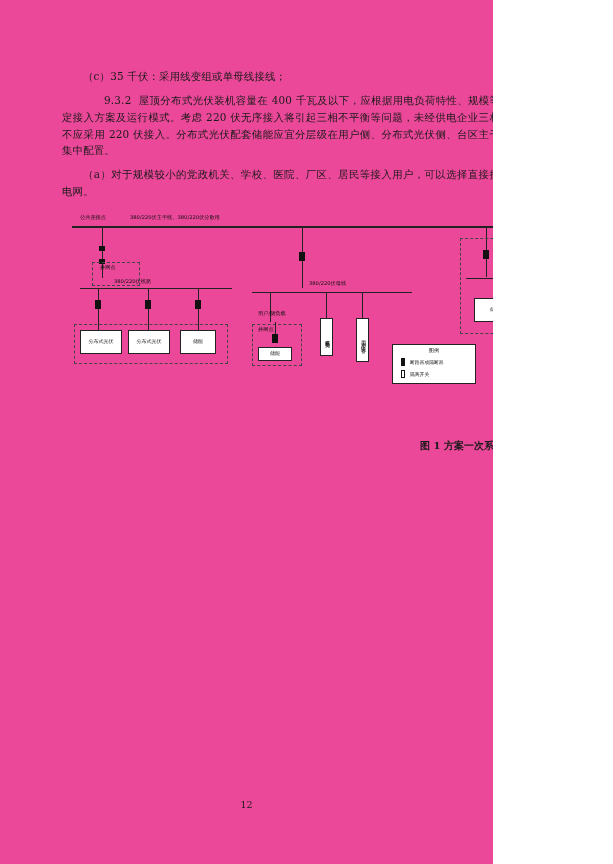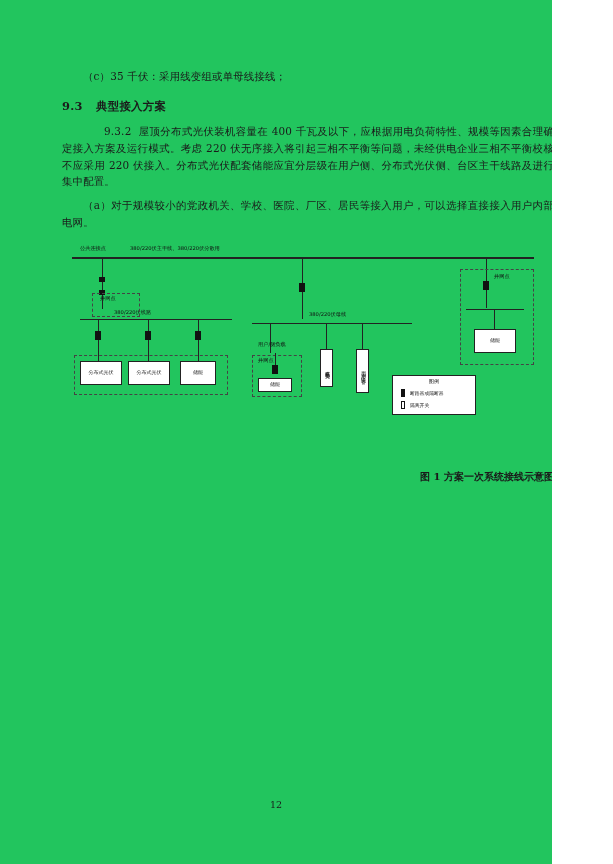--- a/index.html
+++ b/index.html
@@ -2,23 +2,23 @@
 <html><head>
 <meta charset="utf-8">
 <style>
   html, body {
     margin: 0;
     padding: 0;
     background: #ffffff;
   }
   .page {
     position: relative;
-    width: 552px;
+    width: 493px;
     height: 864px;
-    background: #22c55e;
+    background: #ec4899;
     font-family: "DejaVu Serif", "Liberation Serif", serif;
     color: #1a1a1a;
     overflow: hidden;
   }
   .content {
     position: absolute;
     left: 62px;
     top: 68px;
     width: 492px;
   }
@@ -149,23 +149,20 @@
   }
 </style>
 </head>
 <body>
 
 <div class="page">
   <div class="content">
 
     <p class="indent2">（c）35 千伏：采用线变组或单母线接线；</p>
 
-    <div class="section-head">
-      <span class="num">9.3</span><span>典型接入方案</span>
-    </div>
 
 
     <p class="indent2">
       <span class="para-num">9.3.2</span>&nbsp;&nbsp;<span>屋顶分布式光伏装机容量在 400 千瓦及以下，应根据用电负荷特性、规模等因素合理确定接入方案及运行模式。考虑 220 伏无序接入将引起三相不平衡等问题，未经供电企业三相不平衡校核不应采用 220 伏接入。分布式光伏配套储能应宜分层级在用户侧、分布式光伏侧、台区主干线路及进行集中配置。</span>
     </p>
 
     <p class="indent2">（a）对于规模较小的党政机关、学校、医院、厂区、居民等接入用户，可以选择直接接入用户内部电网。</p>
 
     <div class="figure-wrap">
       <div class="figure">

